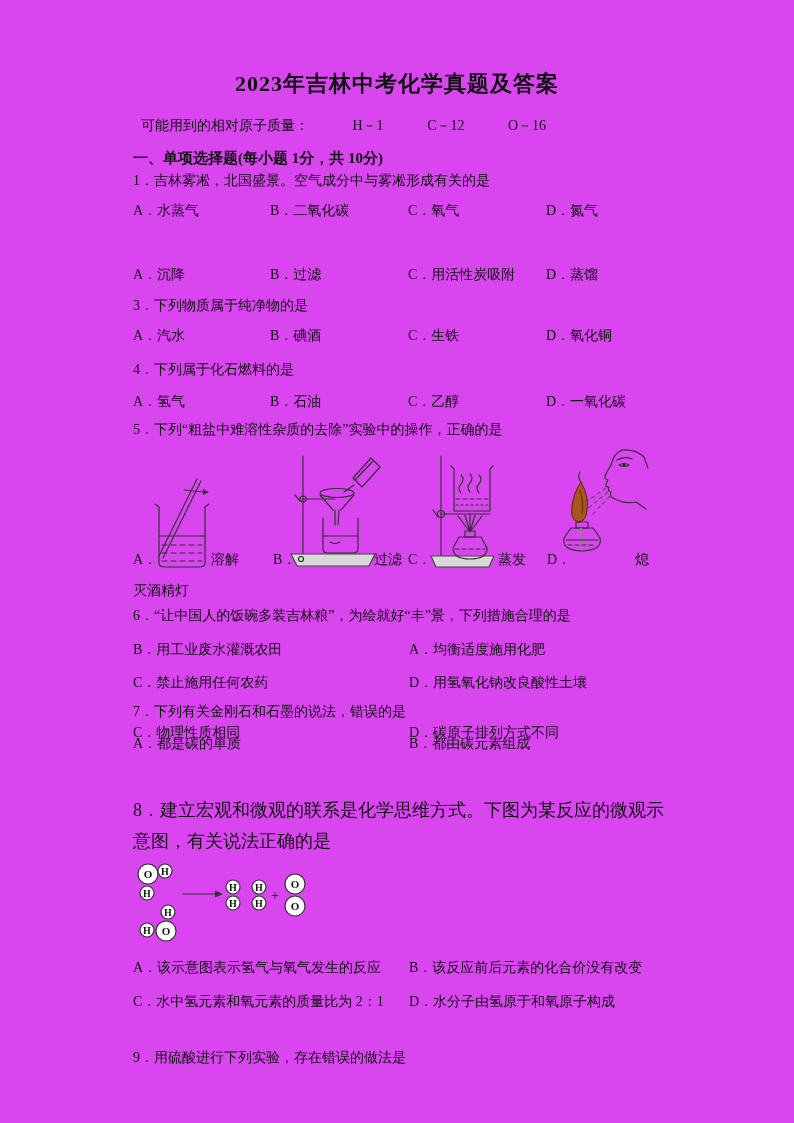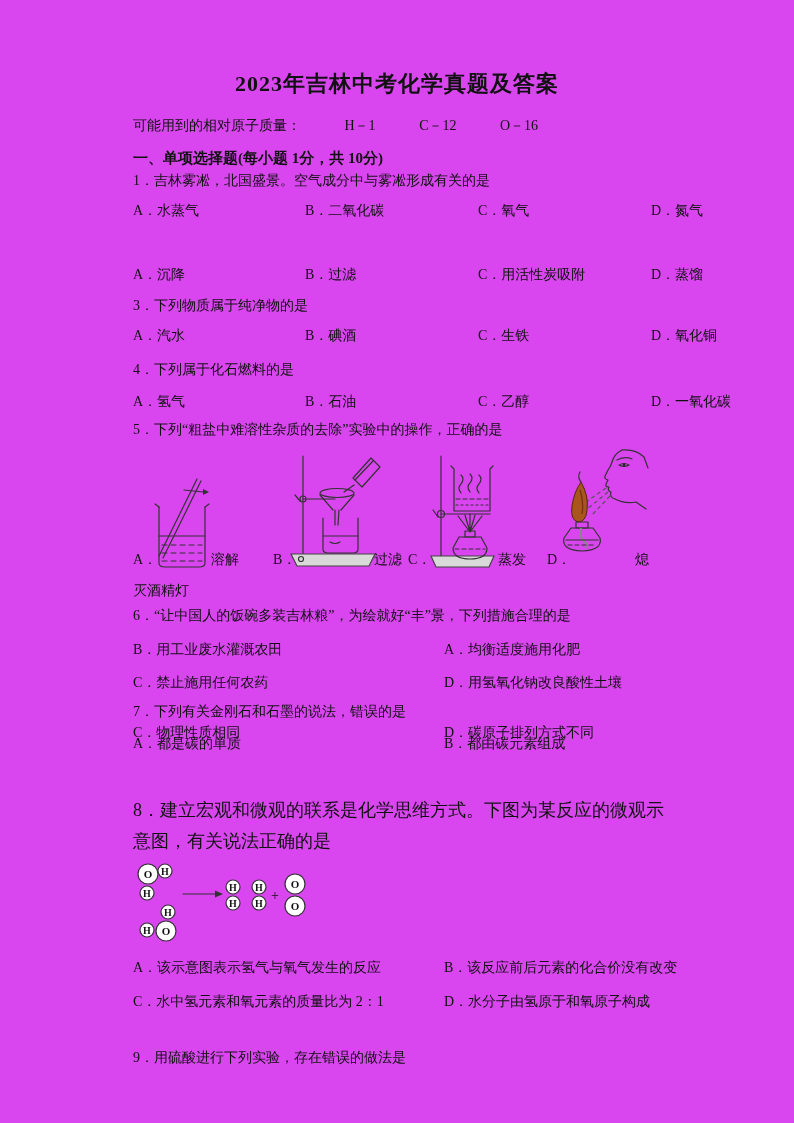--- a/index.html
+++ b/index.html
@@ -3,41 +3,41 @@
 <meta charset="utf-8">
 <style>
   html,body{margin:0;padding:0;background:#ffffff;}
   .page{position:relative;width:794px;height:1123px;background:#d946ef;overflow:hidden;
         font-family:"Liberation Serif","DejaVu Serif",serif;color:#111;}
   .title{position:absolute;top:71px;left:0;width:794px;text-align:center;
          font-size:22px;font-weight:bold;line-height:26px;letter-spacing:1px;}
   .ln{position:absolute;left:133px;font-size:14px;line-height:17px;white-space:nowrap;}
   .bold{font-weight:bold;}
   .masses span{margin-right:40px;font-weight:normal;}
-  .opts{position:absolute;left:133px;display:grid;font-size:14px;line-height:17px;gap:35px;}
+  .opts{position:absolute;left:133px;display:grid;font-size:14px;line-height:17px;}
   .opts4{grid-template-columns:137px 138px 138px auto;width:620px;}
   .opts2{grid-template-columns:276px auto;width:620px;}
   .para{position:absolute;left:133px;width:534px;font-size:18px;line-height:31px;}
   .figures{position:absolute;left:133px;top:450px;width:600px;height:126px;}
   .figures .flabel,.figures .fcap{position:absolute;top:101px;font-size:14px;line-height:17px;white-space:nowrap;}
   .figures svg{position:absolute;}
   .diagram{position:absolute;left:123px;top:853px;width:205px;height:98px;}
   svg{overflow:visible;}
   .la{stroke:#333;fill:none;stroke-width:1.2;stroke-linecap:round;stroke-linejoin:round;}
   .base{fill:#d9d9d9;stroke:#444;stroke-width:1.2;}
   .atomtxt{font-family:"Liberation Serif","DejaVu Serif",serif;font-weight:600;fill:#111;}
 </style>
 </head>
 <body>
 
 <div class="page">
 
   <div class="title">2023年吉林中考化学真题及答案</div>
 
-  <div class="ln masses" style="top:117px;">
+  <div class="ln masses" style="top:117px;margin-left:8px;">
     <span class="bold">可能用到的相对原子质量：</span>
     <span>H－1</span>
     <span>C－12</span>
     <span>O－16</span>
   </div>
 
   <div class="ln bold" style="top:150px;font-size:15px;">一、单项选择题(每小题 1分，共 10分)</div>
 
   <div class="ln" style="top:172px;">1．吉林雾凇，北国盛景。空气成分中与雾凇形成有关的是</div>
   <div class="opts opts4" style="top:202px;">

